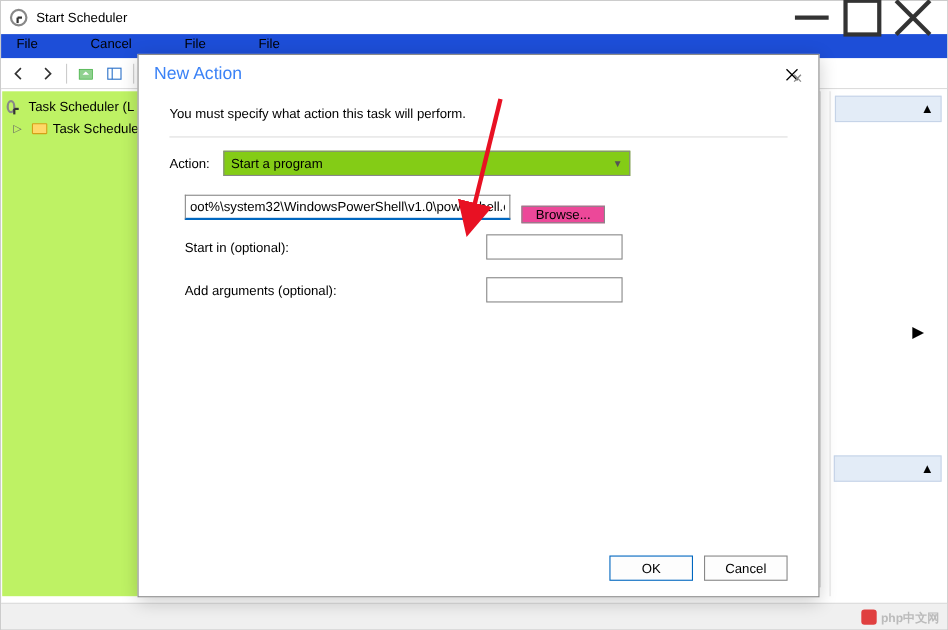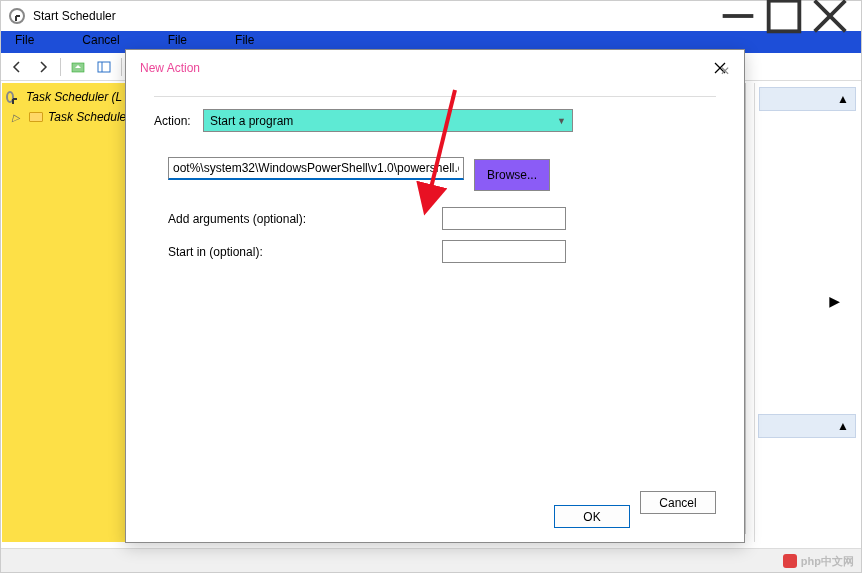--- a/index.html
+++ b/index.html
@@ -17,21 +17,21 @@
     
     .menubar { height: 22px; display: flex; align-items: flex-start; padding: 0 4px; background: #1d4ed8; border-bottom: 1px solid transparent; gap: 28px; }
     .menu-item { padding: 2px 10px; font-size: 12px; color: #000; }
     
     .toolbar { height: 28px; display: flex; align-items: center; padding: 0 4px; background: #ffffff; border-bottom: 1px solid #dcdcdc; gap: 2px; }
     .tool-btn { width: 24px; height: 24px; display: flex; align-items: center; justify-content: center; border: 1px solid transparent; }
     .tool-btn svg { width: 16px; height: 16px; }
     .tool-sep { width: 1px; height: 18px; background: #cccccc; margin: 0 3px; }
     
     .content { position: absolute; top: 82px; left: 1px; right: 1px; bottom: 30px; display: flex; }
-    .tree-panel { width: 152px; border-right: 1px solid #dcdcdc; padding: 4px; background: #fde047; font-style: italic; }
+    .tree-panel { width: 152px; border-right: 1px solid #dcdcdc; padding: 4px; background: #bef264; }
     .tree-item { display: flex; align-items: center; font-size: 12px; padding: 2px 0; gap: 4px; }
     .tree-icon { width: 16px; height: 16px; display: inline-flex; align-items: center; justify-content: center; }
     .tree-expand { width: 12px; font-size: 10px; color: #666; }
     .folder-icon { width: 14px; height: 10px; background: #ffd868; border: 1px solid #d4a017; border-radius: 1px; }
     
     .mid-panel { flex: 1; background: #ffffff; position: relative; }
     .mid-dialog { position: absolute; top: 0; left: 8px; right: 8px; bottom: 8px; border: 1px solid #cccccc; padding: 8px; background: #ffffff; }
     .mid-text { font-size: 12px; }
     .mid-list { position: absolute; top: 60px; left: 14px; width: 456px; height: 290px; border: 1px solid #aaaaaa; background: #ffffff; }
     .mid-updown { position: absolute; right: 110px; top: 145px; display: flex; flex-direction: column; gap: 12px; }
@@ -41,44 +41,44 @@
     
     .right-panel { width: 106px; background: #ffffff; border-left: 1px solid #dcdcdc; padding: 4px; }
     .action-header { background: #e3ecf7; border: 1px solid #c6d4e8; font-size: 12px; padding: 4px 6px; display: flex; justify-content: space-between; align-items: center; margin-bottom: 4px; }
     .action-arrow-right { position: absolute; right: 20px; top: 210px; font-size: 14px; }
     
     .statusbar { position: absolute; bottom: 0; left: 0; right: 0; height: 24px; background: #f0f0f0; border-top: 1px solid #dcdcdc; }
     
     
     .dialog { position: absolute; top: 49px; left: 125px; width: 620px; height: 494px; background: #ffffff; border: 1px solid #8a8a8a; box-shadow: 0 4px 16px rgba(0,0,0,0.2); z-index: 10; }
     .dialog-header { height: 36px; display: flex; align-items: center; justify-content: space-between; padding: 0 14px; }
-    .dialog-title { font-size: 12px; color: #ec4899; }
+    .dialog-title { font-size: 16px; color: #3b82f6; }
     .dialog-close { width: 20px; height: 20px; display: flex; align-items: center; justify-content: center; font-size: 14px; }
     .dialog-extra-close { position: absolute; right: 14px; top: 14px; color: #888; font-size: 12px; }
     .dialog-body { padding: 10px 28px; }
     .dialog-instruction { font-size: 12px; margin-bottom: 14px; }
     .dialog-hr { border: none; border-top: 1px solid #dddddd; margin-bottom: 12px; }
     
     .form-row { display: flex; align-items: center; margin-bottom: 14px; gap: 3px; }
     .form-label { font-size: 12px; min-width: 46px; }
-    .form-select { flex: 1; max-width: 370px; height: 23px; border: 1px solid #888888; font-size: 12px; padding: 0 6px; background: #5eead4; position: relative; display: flex; align-items: center; justify-content: space-between; }
+    .form-select { flex: 1; max-width: 370px; height: 23px; border: 1px solid #888888; font-size: 12px; padding: 0 6px; background: #84cc16; position: relative; display: flex; align-items: center; justify-content: space-between; }
     .select-arrow { font-size: 9px; color: #555; }
     
     .settings-label { font-size: 12px; margin-bottom: 14px; margin-top: 14px; }
     .settings-group { padding-left: 14px; }
     .setting-row { display: flex; align-items: center; margin-bottom: 10px; gap: 10px; }
     .setting-input { width: 296px; height: 23px; border: 1px solid #888888; font-size: 12px; padding: 0 4px; background: #ffffff; }
     .setting-input.focused { border-bottom: 2px solid #0067c0; }
     .setting-label-short { font-size: 12px; width: 264px; }
     .input-short { width: 124px; height: 23px; border: 1px solid #888888; background: #ffffff; }
-    .browse-btn { width: 76px; height: 32px; font-size: 12px; border: 1px solid #888; background: #8b5cf6; margin-top: 13px; }
+    .browse-btn { width: 76px; height: 16px; font-size: 12px; border: 1px solid #888; background: #ec4899; margin-top: 13px; }
     
     .dialog-footer { position: absolute; bottom: 14px; right: 28px; display: flex; gap: 10px; }
     .dialog-btn { width: 76px; height: 23px; font-size: 12px; border: 1px solid #888; background: #fdfdfd; }
-    .dialog-btn.primary { border: 1px solid #0067c0; margin-top: 14px; }
+    .dialog-btn.primary { border: 1px solid #0067c0; }
     
     
     .red-arrow { position: absolute; top: 80px; left: 410px; z-index: 20; pointer-events: none; }
     
     .watermark { position: absolute; bottom: 4px; right: 8px; font-size: 11px; color: #bbb; font-weight: bold; z-index: 30; display: flex; align-items: flex-start; gap: 4px; }
     .watermark-icon { width: 14px; height: 14px; background: #e04040; border-radius: 3px; }
   </style>
 </head>
 <body>
 
@@ -203,44 +203,45 @@
   <div class="dialog-header">
     <span class="dialog-title">New Action</span>
     <span class="dialog-close">
       <svg width="12" height="12" viewBox="0 0 12 12">
           <line x1="1" y1="1" x2="11" y2="11" stroke="#000" stroke-width="1.2"></line>
           <line x1="11" y1="1" x2="1" y2="11" stroke="#000" stroke-width="1.2"></line>
         </svg>
     </span>
   </div>
   <div class="dialog-body">
+    <div class="dialog-instruction">You must specify what action this task will perform.</div>
     <hr class="dialog-hr">
 
     <div class="form-row">
       <span class="form-label">Action:</span>
       <div class="form-select">
         <span>Start a program</span>
         <span class="select-arrow">▼</span>
       </div>
     </div>
 
 
     <div class="settings-group">
       <div class="setting-row">
         <input class="setting-input focused" readonly="" value="oot%\system32\WindowsPowerShell\v1.0\powershell.exe" style="">
         <button class="browse-btn">Browse...</button>
       </div>
 
+      <div class="setting-row">
+        <span class="setting-label-short">Start in (optional):</span>
+        <input class="input-short" style="">
+      </div>
+
       <div class="setting-row" style="margin-top:16px;">
         <span class="setting-label-short">Add arguments (optional):</span>
-        <input class="input-short" style="">
-      </div>
-
-      <div class="setting-row">
-        <span class="setting-label-short">Start in (optional):</span>
         <input class="input-short" style="">
       </div>
     </div>
   </div>
 
   <div class="dialog-footer">
     <button class="dialog-btn primary">OK</button>
     <button class="dialog-btn">Cancel</button>
   </div>
 </div>

